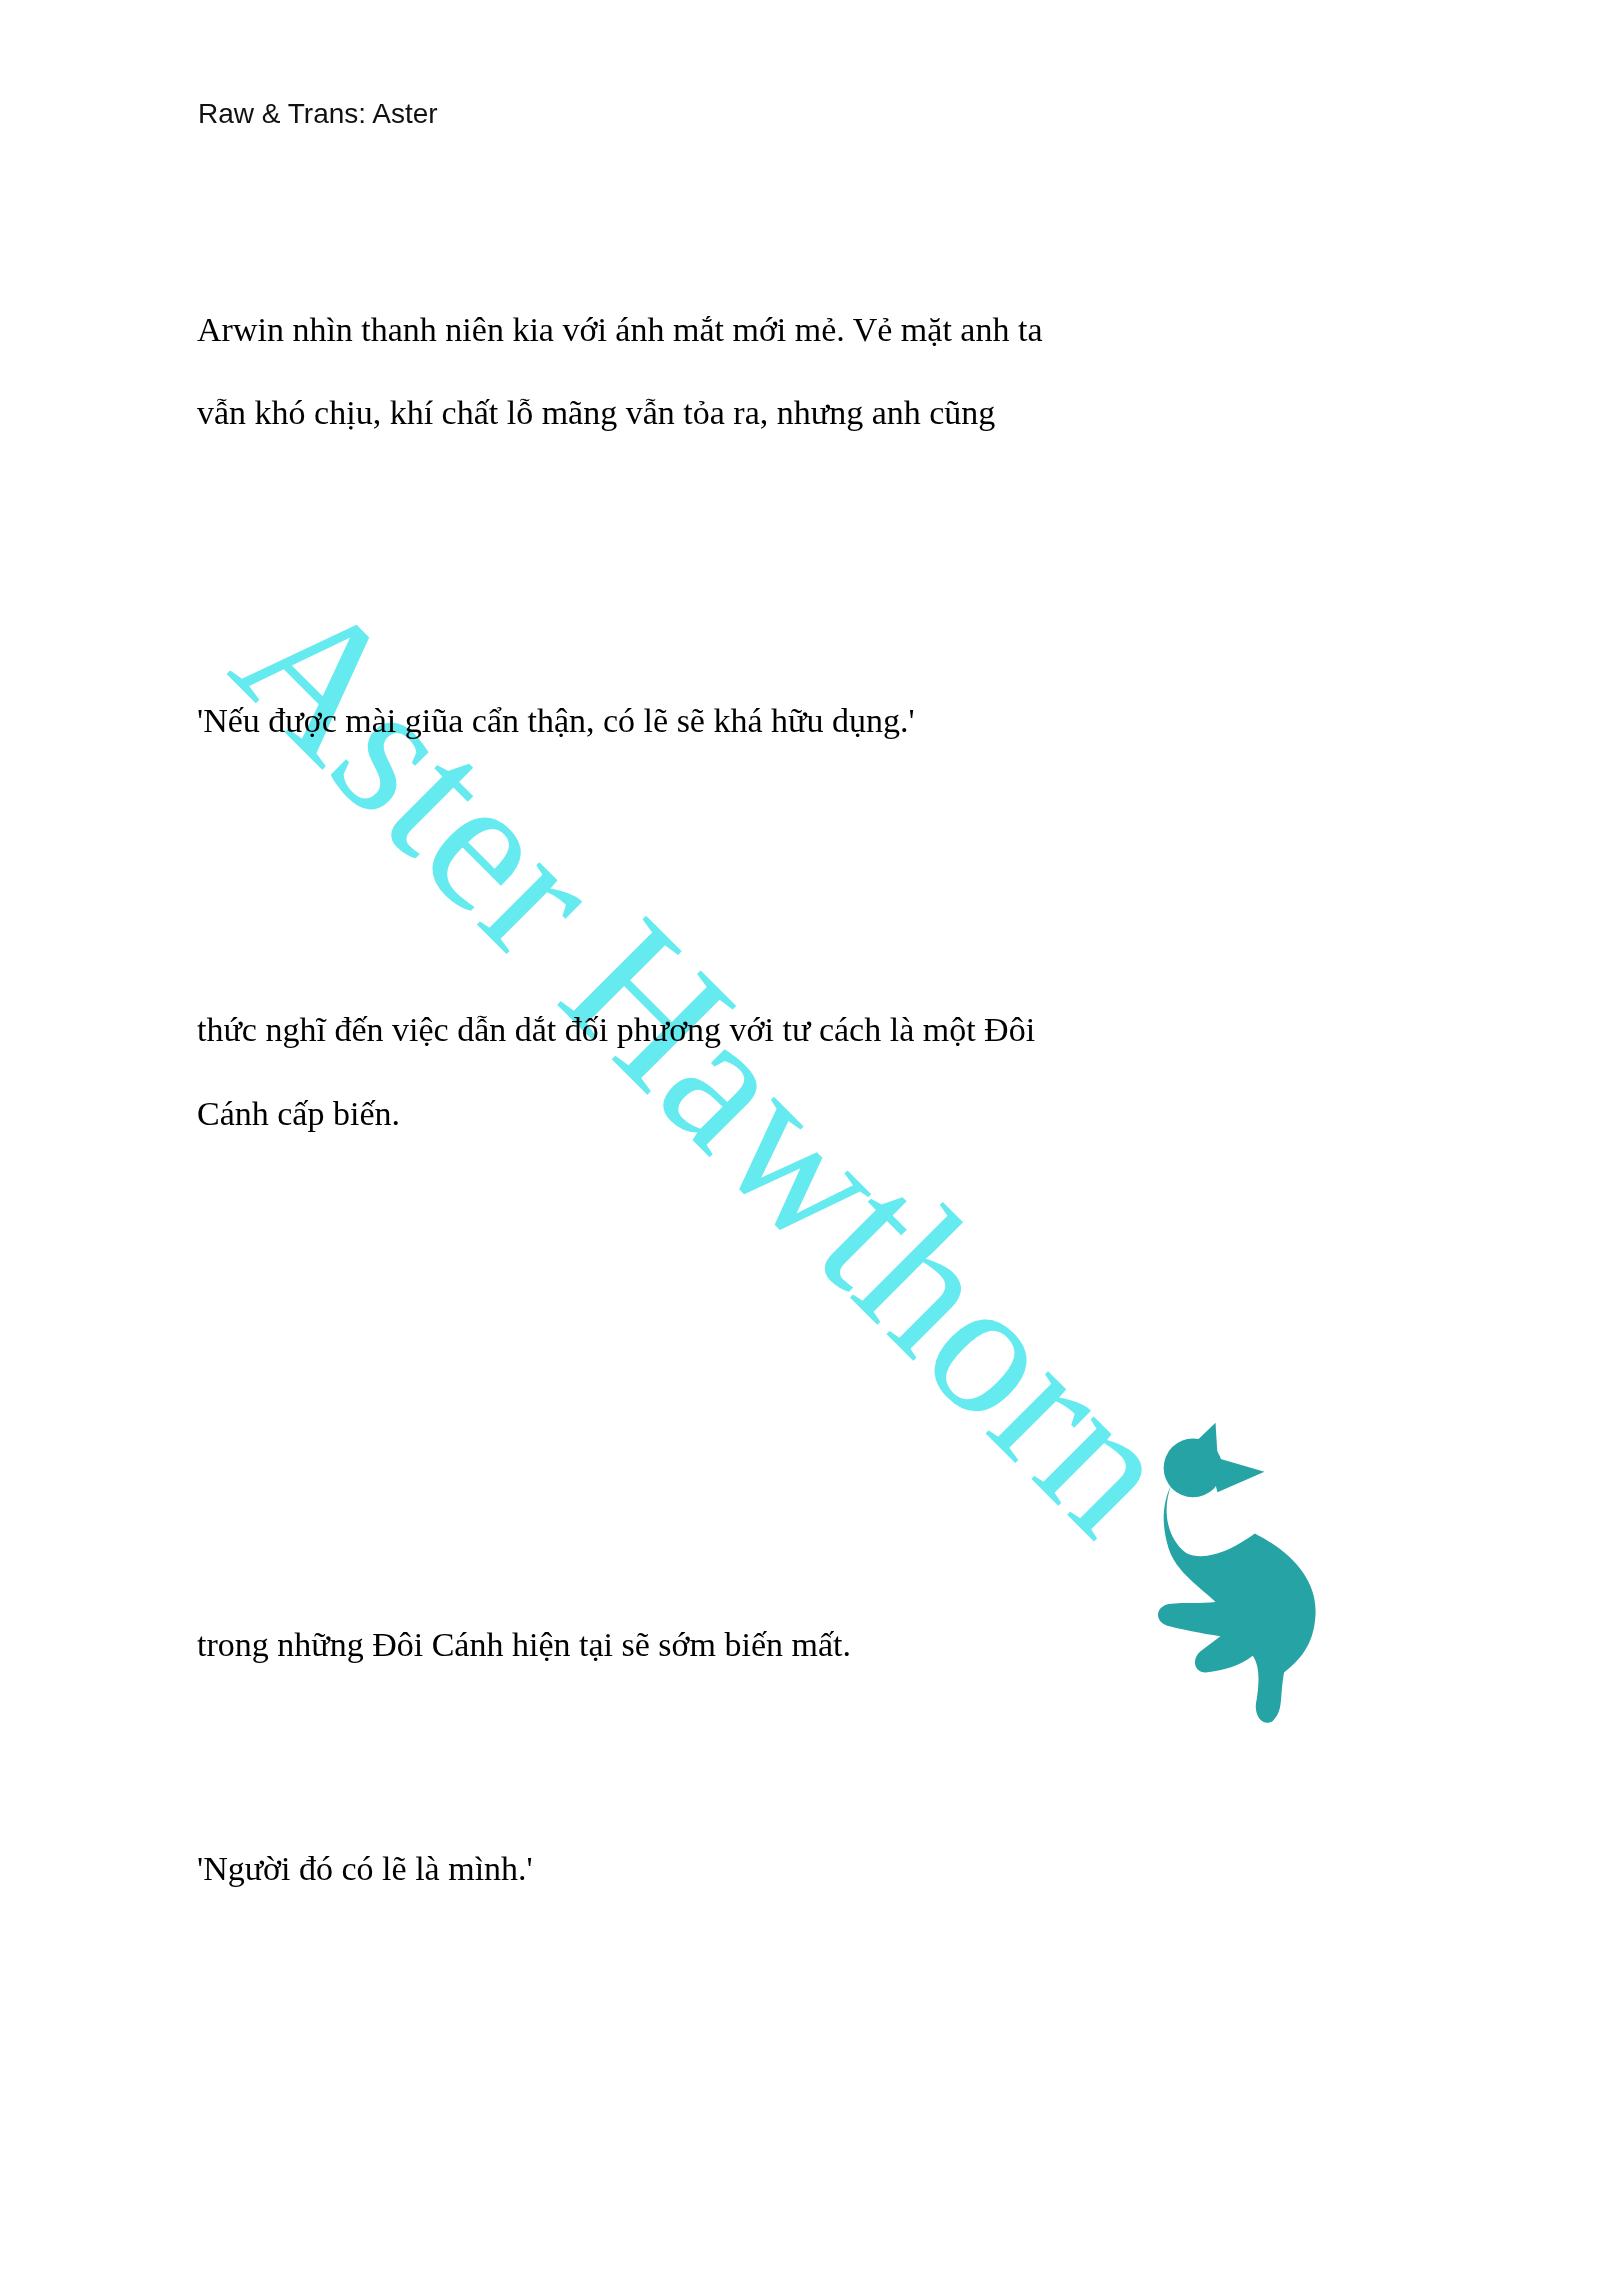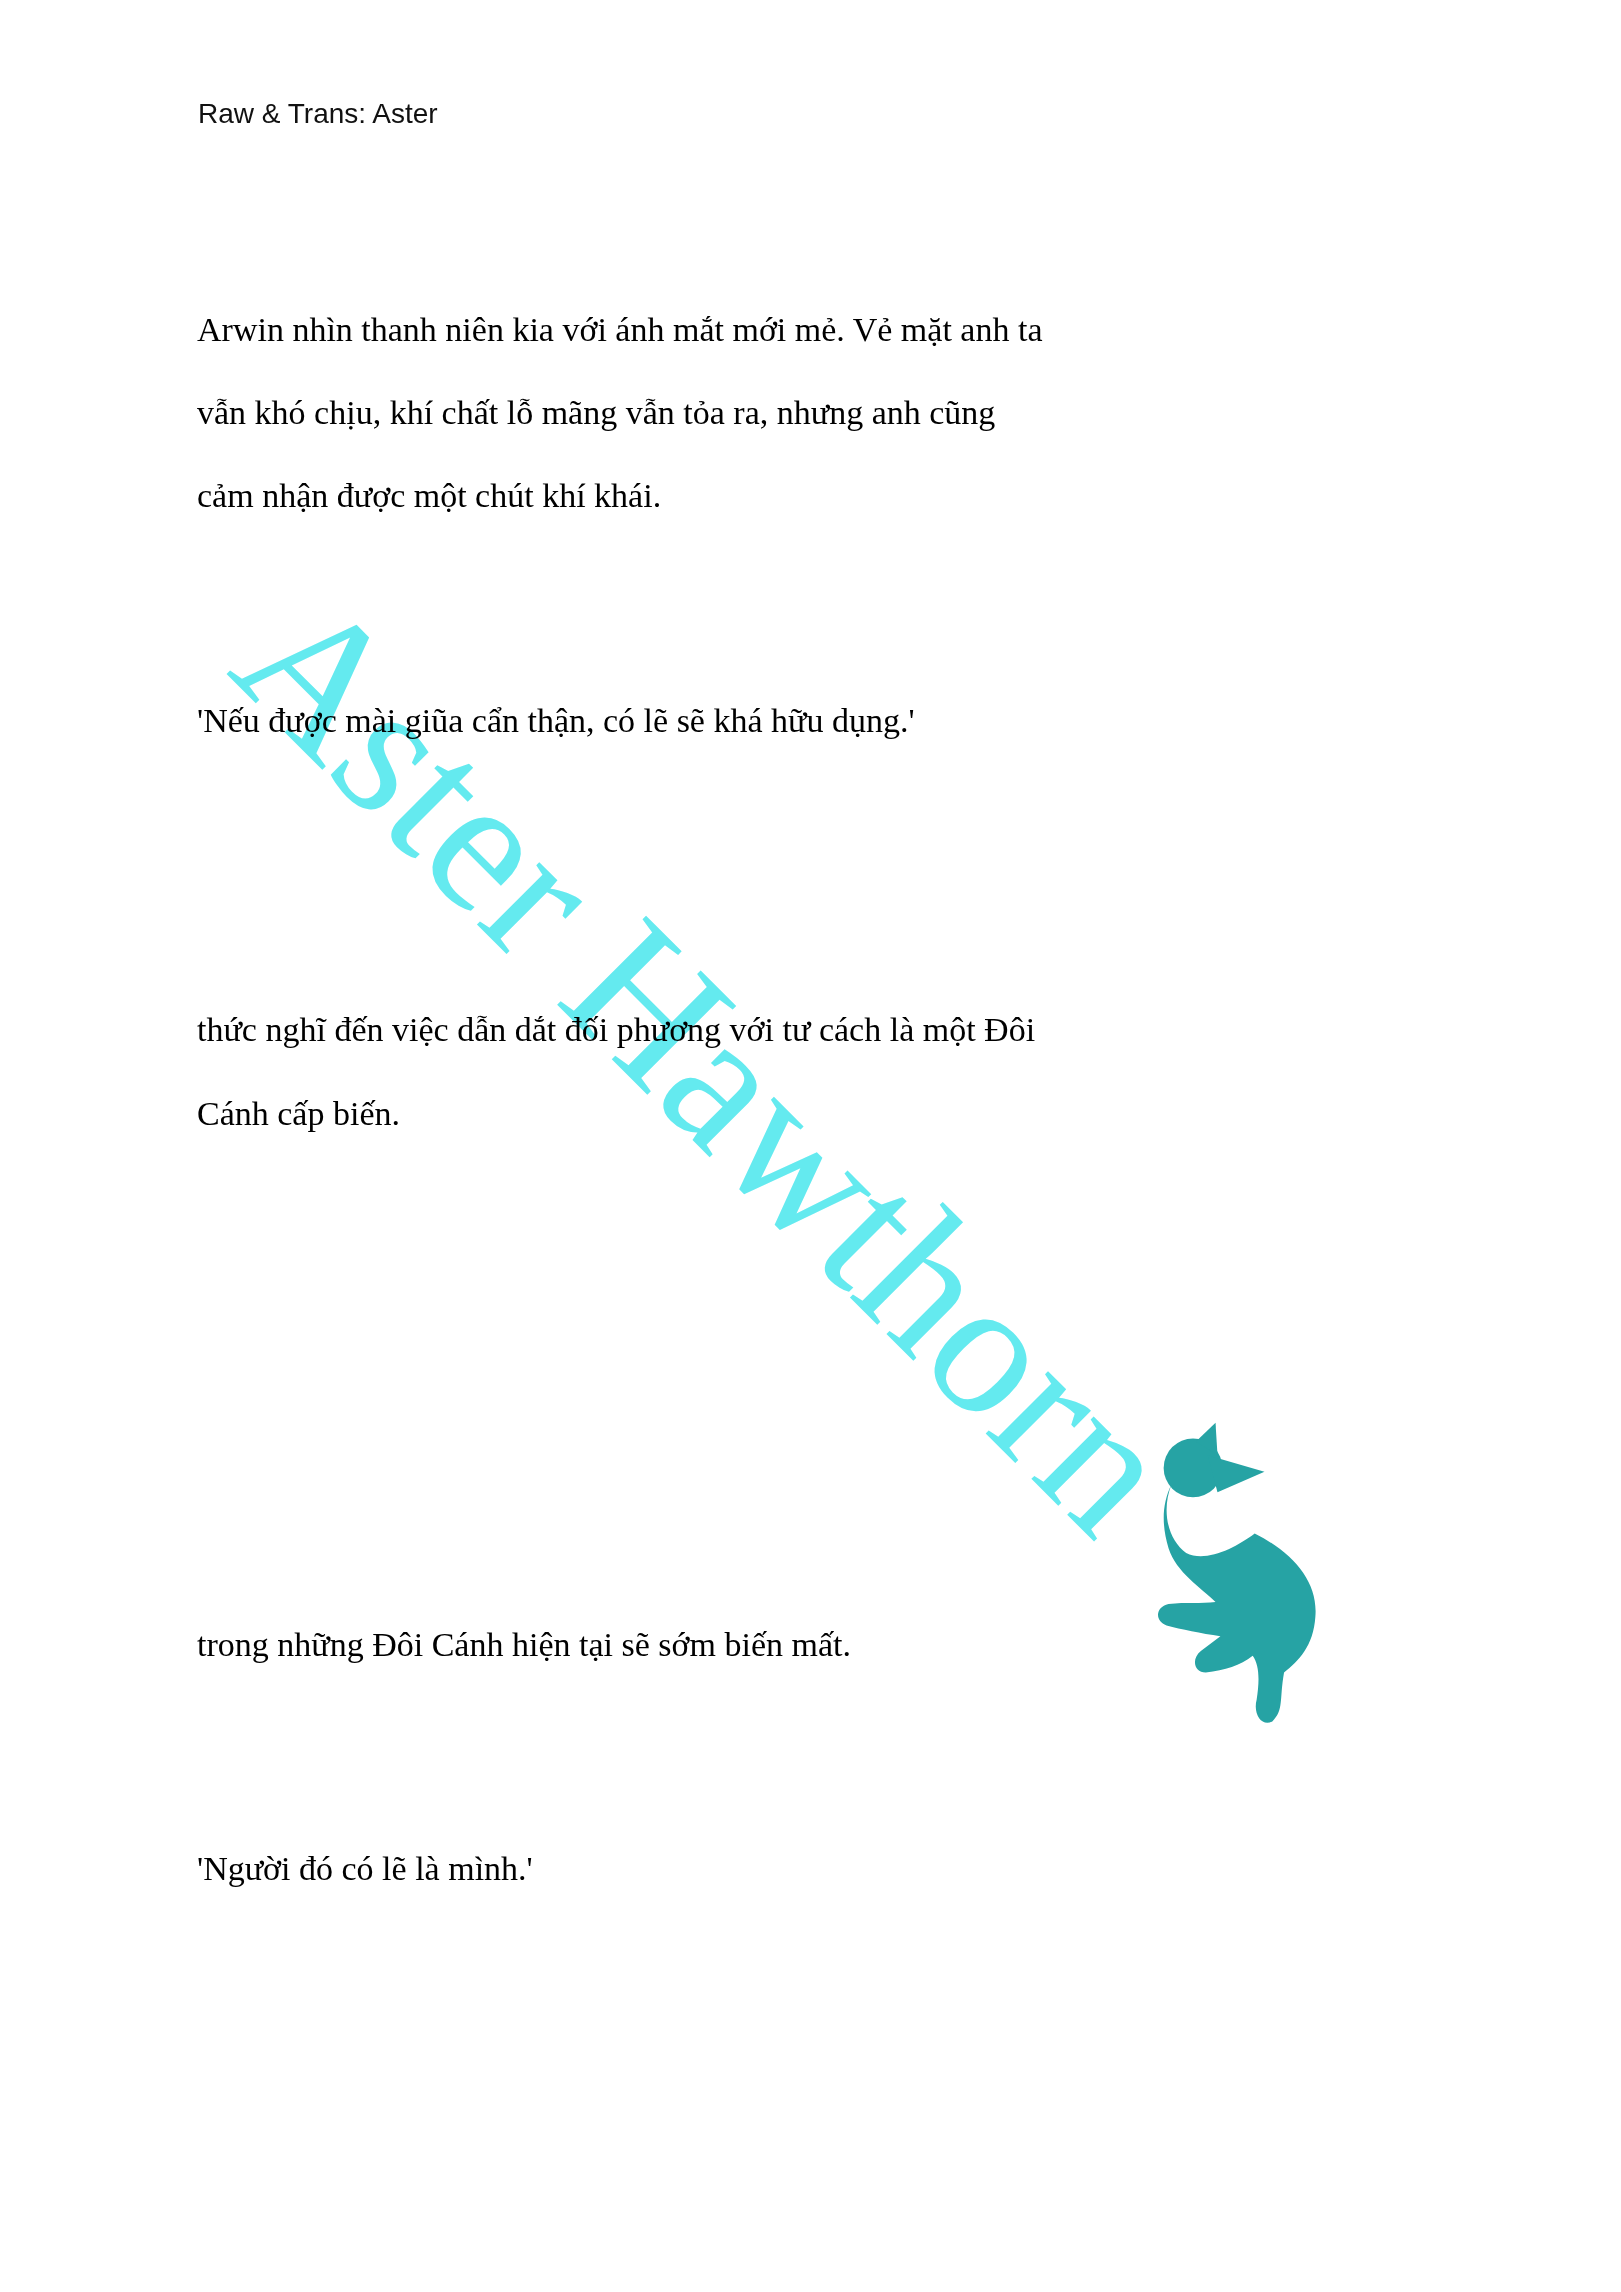--- a/index.html
+++ b/index.html
@@ -42,21 +42,20 @@
       <path d="M25,70 C15,95 20,125 40,140 C60,150 90,135 110,120 C150,140 175,170 172,205 C170,235 155,250 140,262 C135,290 140,300 128,312 C118,318 108,305 112,290 C115,270 115,255 108,245 C95,255 80,260 60,262 C48,262 45,248 55,240 L75,225 C55,222 35,218 20,214 C8,210 8,195 22,192 C40,190 55,192 70,190 C55,175 30,160 22,135 C15,112 15,90 25,70 Z"></path>
     </g>
 
     <path d="M38,98 C48,110 72,112 100,100" stroke="#ffffff" stroke-width="9" fill="none" stroke-linecap="round"></path>
   </svg>
 
   <div class="watermark">Aster Hawthorn</div>
 
   <div class="line" style="top:313px">Arwin nhìn thanh niên kia với ánh mắt mới mẻ. Vẻ mặt anh ta</div>
   <div class="line" style="top:396px">vẫn khó chịu, khí chất lỗ mãng vẫn tỏa ra, nhưng anh cũng</div>
-  <div class="line" style="top:479px">cảm nhận được một chút khí khái.</div>
 
   <div class="line" style="top:704px">'Nếu được mài giũa cẩn thận, có lẽ sẽ khá hữu dụng.'</div>
 
   <div class="line" style="top:1013px">thức nghĩ đến việc dẫn dắt đối phương với tư cách là một Đôi</div>
   <div class="line" style="top:1097px">Cánh cấp biến.</div>
 
 
   <div class="line" style="top:1852px">'Người đó có lẽ là mình.'</div>
 
   <div class="line" style="top:1628px">trong những Đôi Cánh hiện tại sẽ sớm biến mất.</div>

